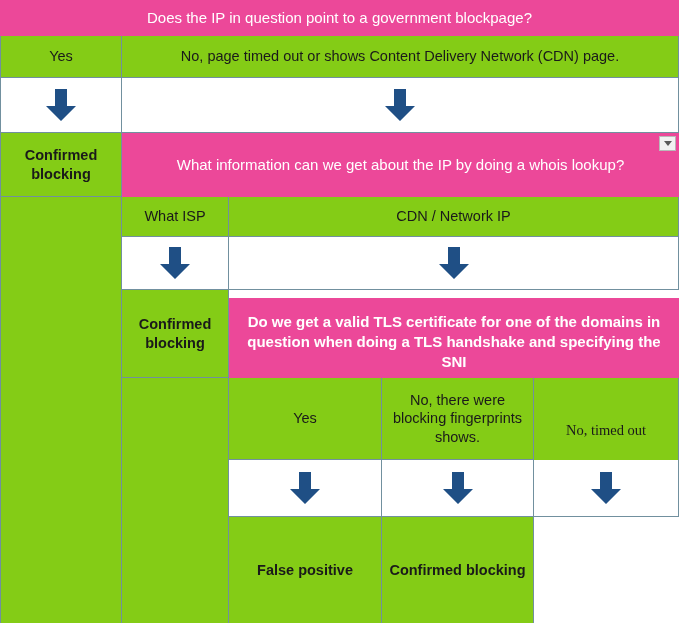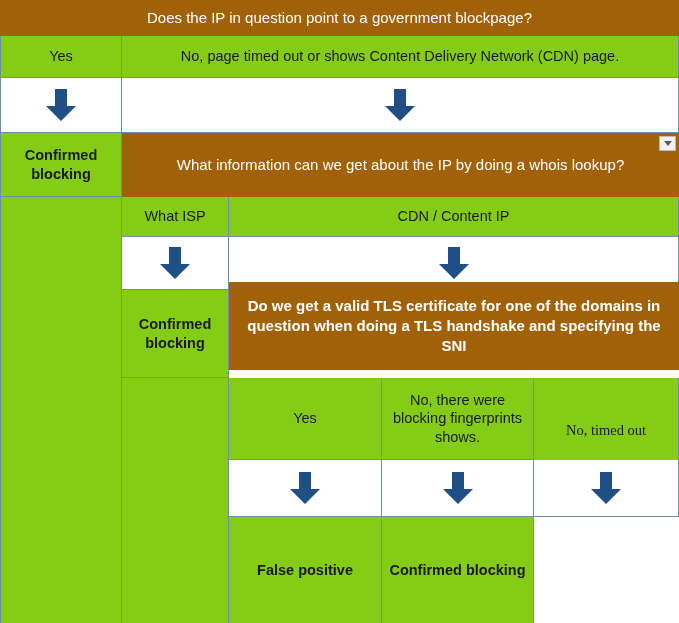--- a/index.html
+++ b/index.html
@@ -38,21 +38,21 @@
     overflow: hidden;
   }
 
   
   .bl { border-left: 1px solid #71909f; }
   .br { border-right: 1px solid #71909f; }
   .bb { border-bottom: 1px solid #71909f; }
 
   
   .band {
-    background: #a16207;
+    background: #ec4899;
     color: #ffffff;
     font-size: 15px;
     line-height: 1.3;
     padding: 2px 14px;
     border: none;
   }
   .band.q-title { font-size: 15px; }
   .band.q-tls {
     font-weight: bold;
     font-size: 15px;
@@ -120,37 +120,37 @@
   <div class="cell band q-title" style="left:122px; top:133px; width:557px; height:64px;">What information can we get about the IP by doing a whois lookup?</div>
 
   <div class="dropdown-btn" style="left:659px; top:136px;">
     <span class="tri"></span>
   </div>
 
   <div class="cell bl br" style="left:0px; top:197px; width:122px; height:426px;"></div>
 
   <div class="cell br bb" style="left:122px; top:197px; width:107px; height:40px;">What ISP</div>
 
-  <div class="cell br bb" style="left:229px; top:197px; width:450px; height:40px;">CDN / Content IP</div>
+  <div class="cell br bb" style="left:229px; top:197px; width:450px; height:40px;">CDN / Network IP</div>
 
   <div class="cell arrow-cell br bb" style="left:122px; top:237px; width:107px; height:53px;">
     <svg class="arrow" viewBox="0 0 34 36" aria-hidden="true">
       <polygon points="11,2 23,2 23,19 32,19 17,34 2,19 11,19" fill="#1f4f85"></polygon>
     </svg>
   </div>
 
   <div class="cell arrow-cell br bb" style="left:229px; top:237px; width:450px; height:53px;">
     <svg class="arrow" viewBox="0 0 34 36" aria-hidden="true">
       <polygon points="11,2 23,2 23,19 32,19 17,34 2,19 11,19" fill="#1f4f85"></polygon>
     </svg>
   </div>
 
   <div class="cell bold br bb" style="left:122px; top:290px; width:107px; height:88px;">Confirmed blocking</div>
 
-  <div class="cell band q-tls" style="left:229px; top:282px; width:450px; height:88px;">Do we get a valid TLS certificate for one of the domains in question when doing a TLS handshake and specifying the SNI</div>
+  <div class="cell band q-tls" style="left:229px; top:298px; width:450px; height:88px;">Do we get a valid TLS certificate for one of the domains in question when doing a TLS handshake and specifying the SNI</div>
 
   <div class="cell br" style="left:122px; top:378px; width:107px; height:245px;"></div>
 
   <div class="cell br bb" style="left:229px; top:378px; width:153px; height:82px;">Yes</div>
 
   <div class="cell br bb" style="left:382px; top:378px; width:152px; height:82px;">No, there were blocking fingerprints shows.</div>
 
   <div class="cell br bb" style="left:534px; top:378px; width:145px; height:106px;font-family:Liberation Serif, serif;">No, timed out</div>
 
   <div class="cell arrow-cell br bb" style="left:229px; top:460px; width:153px; height:57px;">

